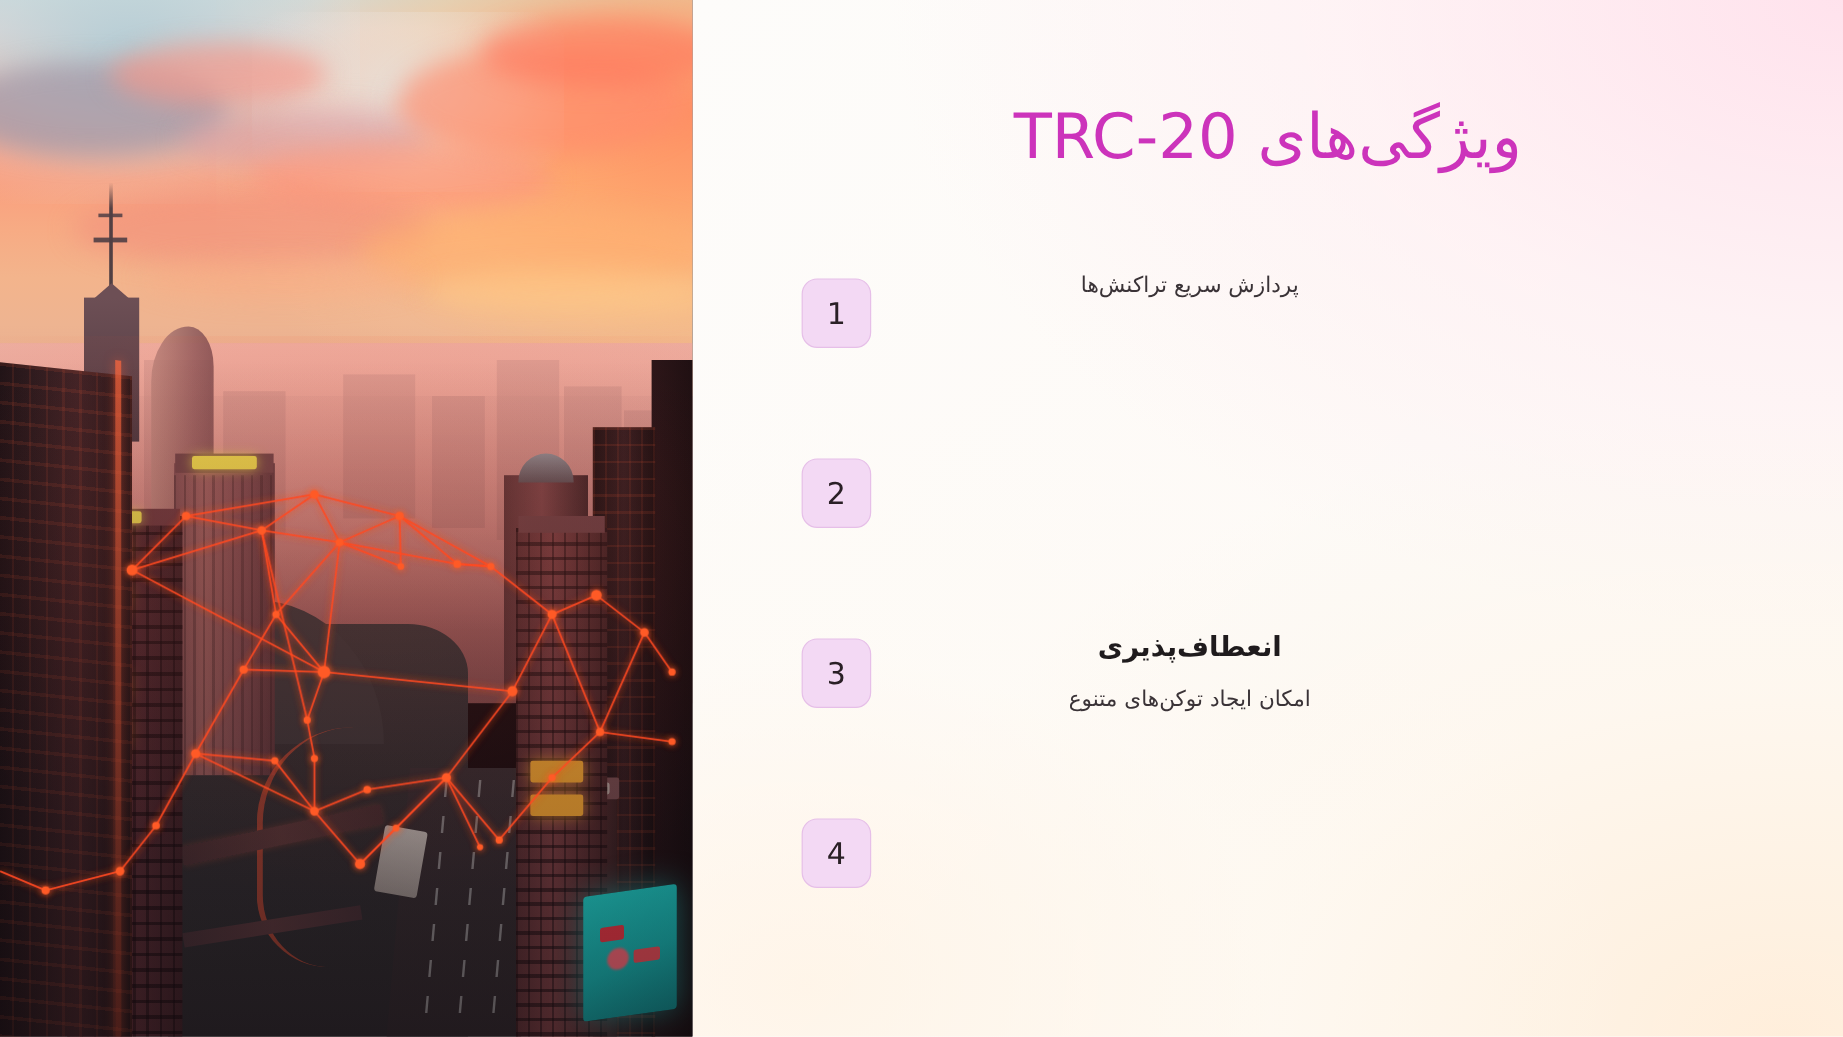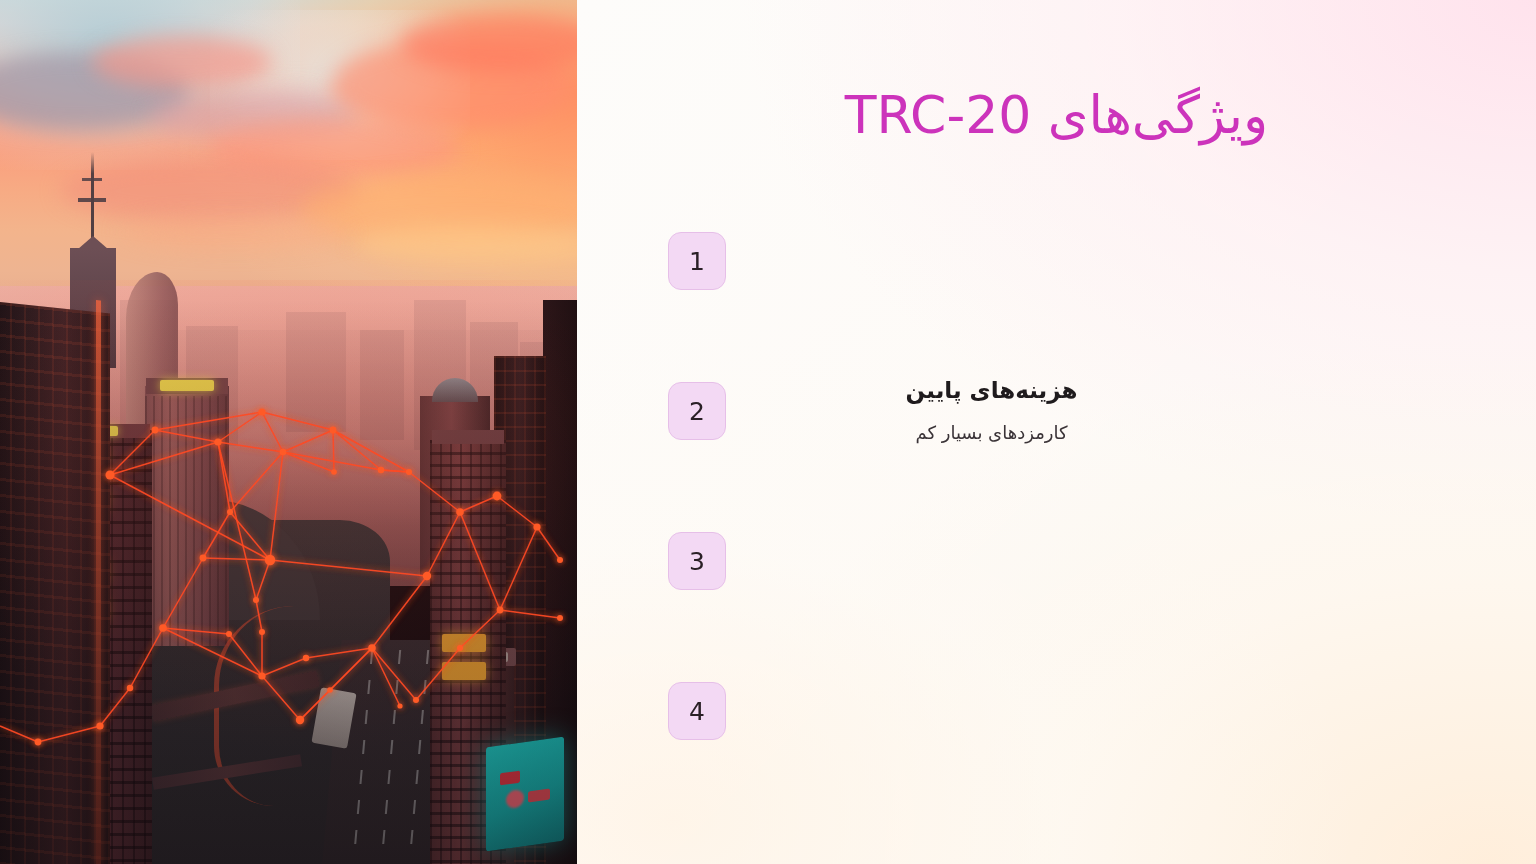--- a/index.html
+++ b/index.html
@@ -453,33 +453,34 @@
     <div class="bg-wash w2"></div>
     <div class="bg-wash w3"></div>
 
     <div class="title">ویژگی‌های TRC-20</div>
 
     <div class="features">
 
       <div class="feature-row">
         <div class="badge">1</div>
         <div class="feature-text">
+          <div class="feature-sub">پردازش سریع تراکنش‌ها</div>
         </div>
       </div>
 
       <div class="feature-row">
         <div class="badge">2</div>
-        <div class="feature-text">
-          <div class="feature-title">هزینه‌های پایین</div>
-          <div class="feature-sub">کارمزدهای بسیار کم</div>
-        </div>
       </div>
 
       <div class="feature-row">
         <div class="badge">3</div>
+        <div class="feature-text">
+          <div class="feature-title">انعطاف‌پذیری</div>
+          <div class="feature-sub">امکان ایجاد توکن‌های متنوع</div>
+        </div>
       </div>
 
       <div class="feature-row">
         <div class="badge">4</div>
       </div>
 
     </div>
   </div>
 
   <div class="photo-panel">

